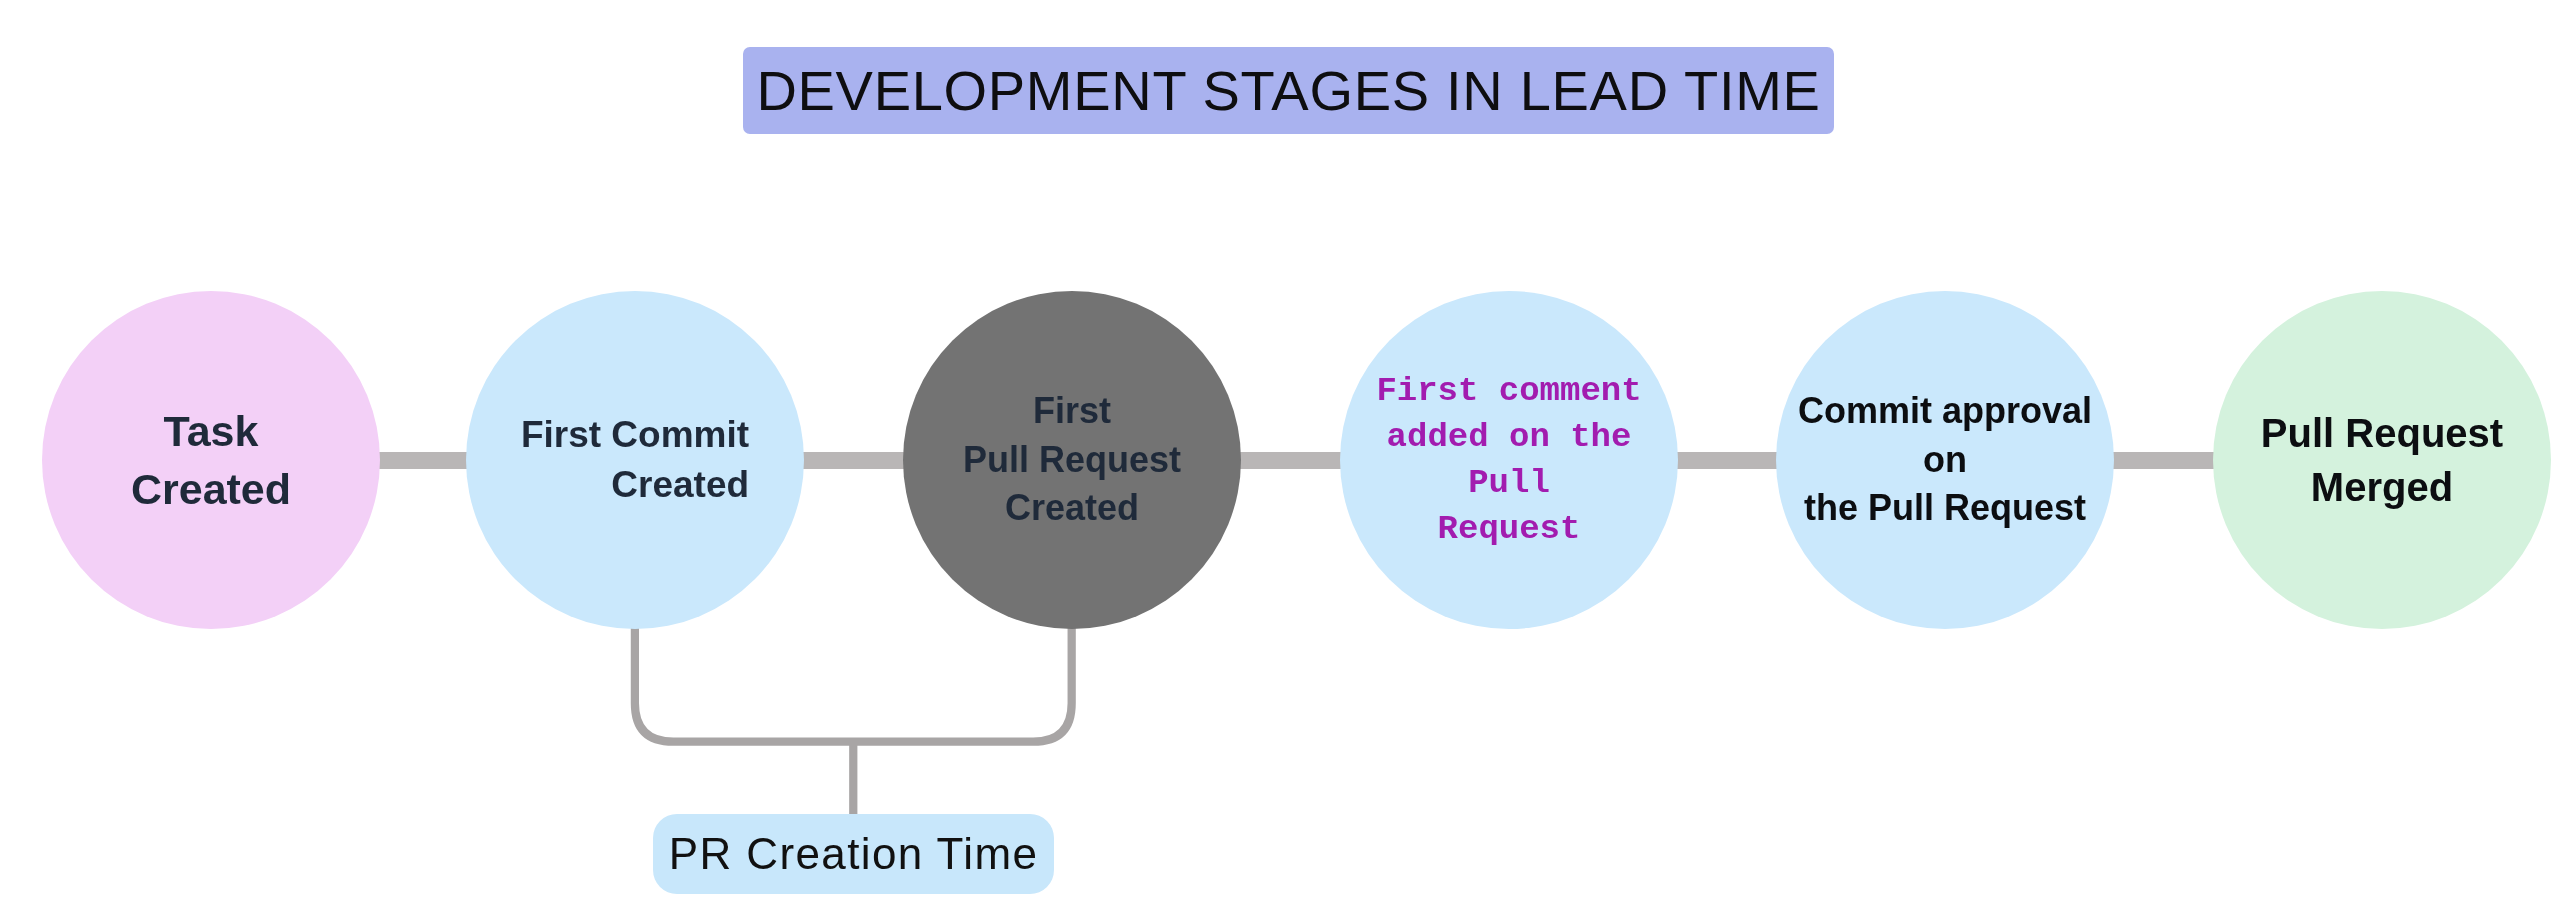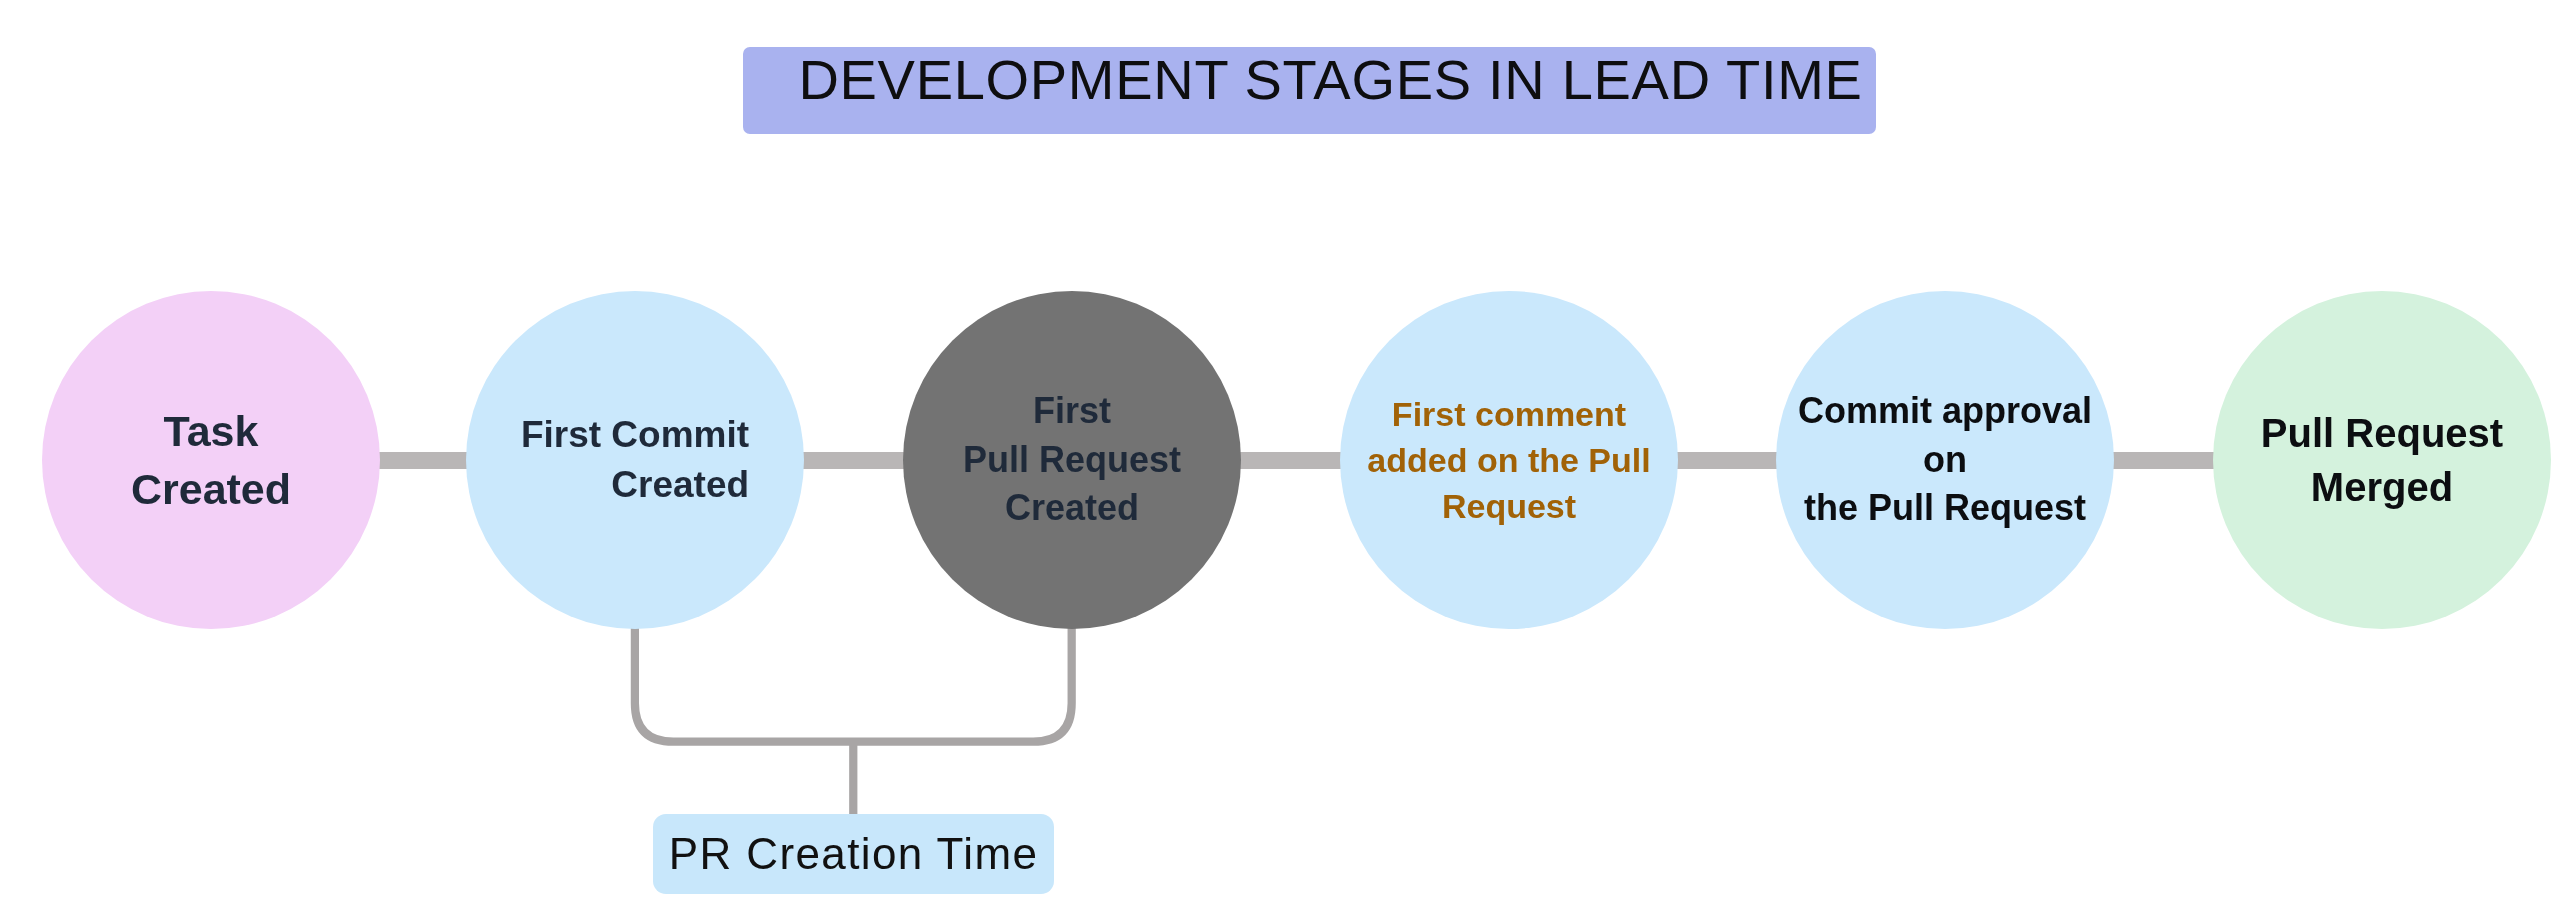--- a/index.html
+++ b/index.html
@@ -14,22 +14,22 @@
 
   
   .title-box {
     position: absolute;
     left: 743px;
     top: 47px;
     width: 1091px;
     height: 87px;
     border-radius: 6.9px;
     display: flex;
+    align-items: center;
     justify-content: center;
-    padding-left: 42px;
   }
   .title-text {
     font-size: 56px;
     font-weight: 400;
     letter-spacing: 0.7px;
     color: #0e0e10;
     white-space: nowrap;
   }
 
   
@@ -83,21 +83,21 @@
   .s4 .stage-label { font-size: 36px; }
   .s5 .stage-label { font-size: 40px; }
 
   
   .annotation-box {
     position: absolute;
     left: 653px;
     top: 814px;
     width: 401px;
     height: 80px;
-    border-radius: 13px;
+    border-radius: 24px;
     display: flex;
     align-items: center;
     justify-content: center;
     z-index: 2;
   }
   .annotation-label {
     font-family: cursive, sans-serif;
     font-size: 44px;
     font-weight: 400;
     letter-spacing: 1.4px;
@@ -129,21 +129,21 @@
 Created</div>
   </div>
 
   <div class="stage s2" style="background: #737373; text-align: center;">
     <div class="stage-label" style="color: rgb(31, 42, 58);">First
 Pull Request
 Created</div>
   </div>
 
   <div class="stage s3" style="background: rgb(202, 232, 252);">
-    <div class="stage-label" style="color: #a16207;">First comment
+    <div class="stage-label" style="color: #a21caf; font-family: Liberation Mono, monospace;">First comment
 added on the Pull
 Request</div>
   </div>
 
   <div class="stage s4" style="background: rgb(202, 232, 252);">
     <div class="stage-label" style="color: rgb(12, 14, 17);">Commit approval on
 the Pull Request</div>
   </div>
 
   <div class="stage s5" style="background: rgb(212, 242, 221);">

